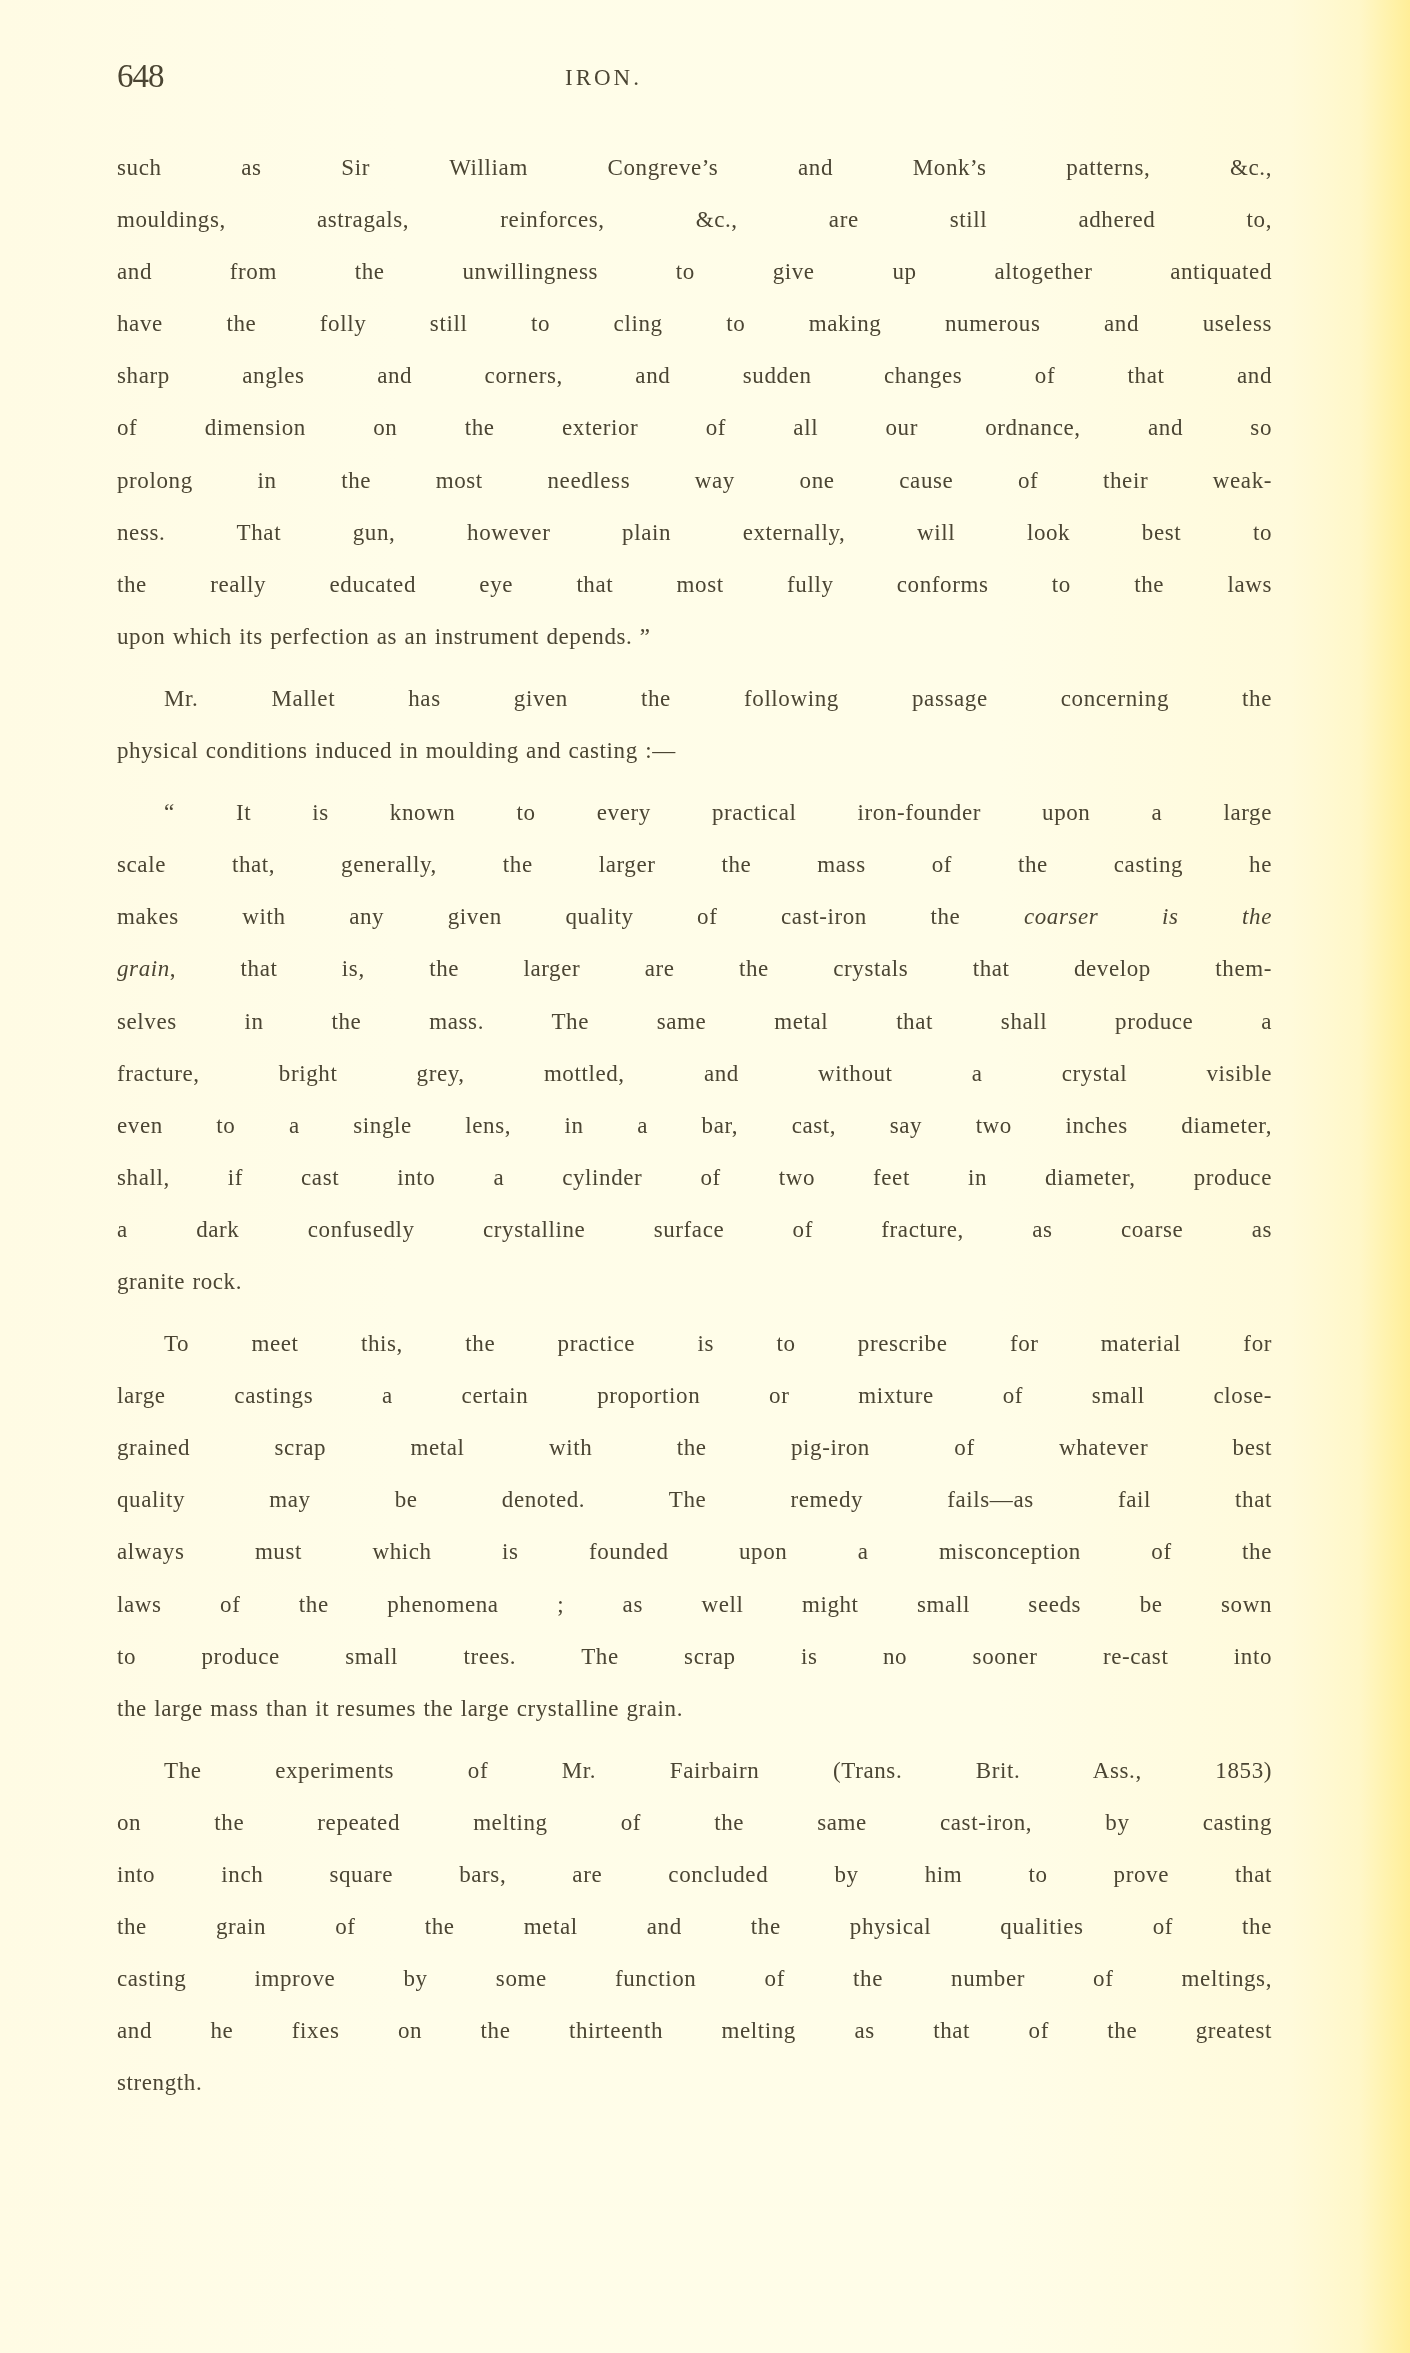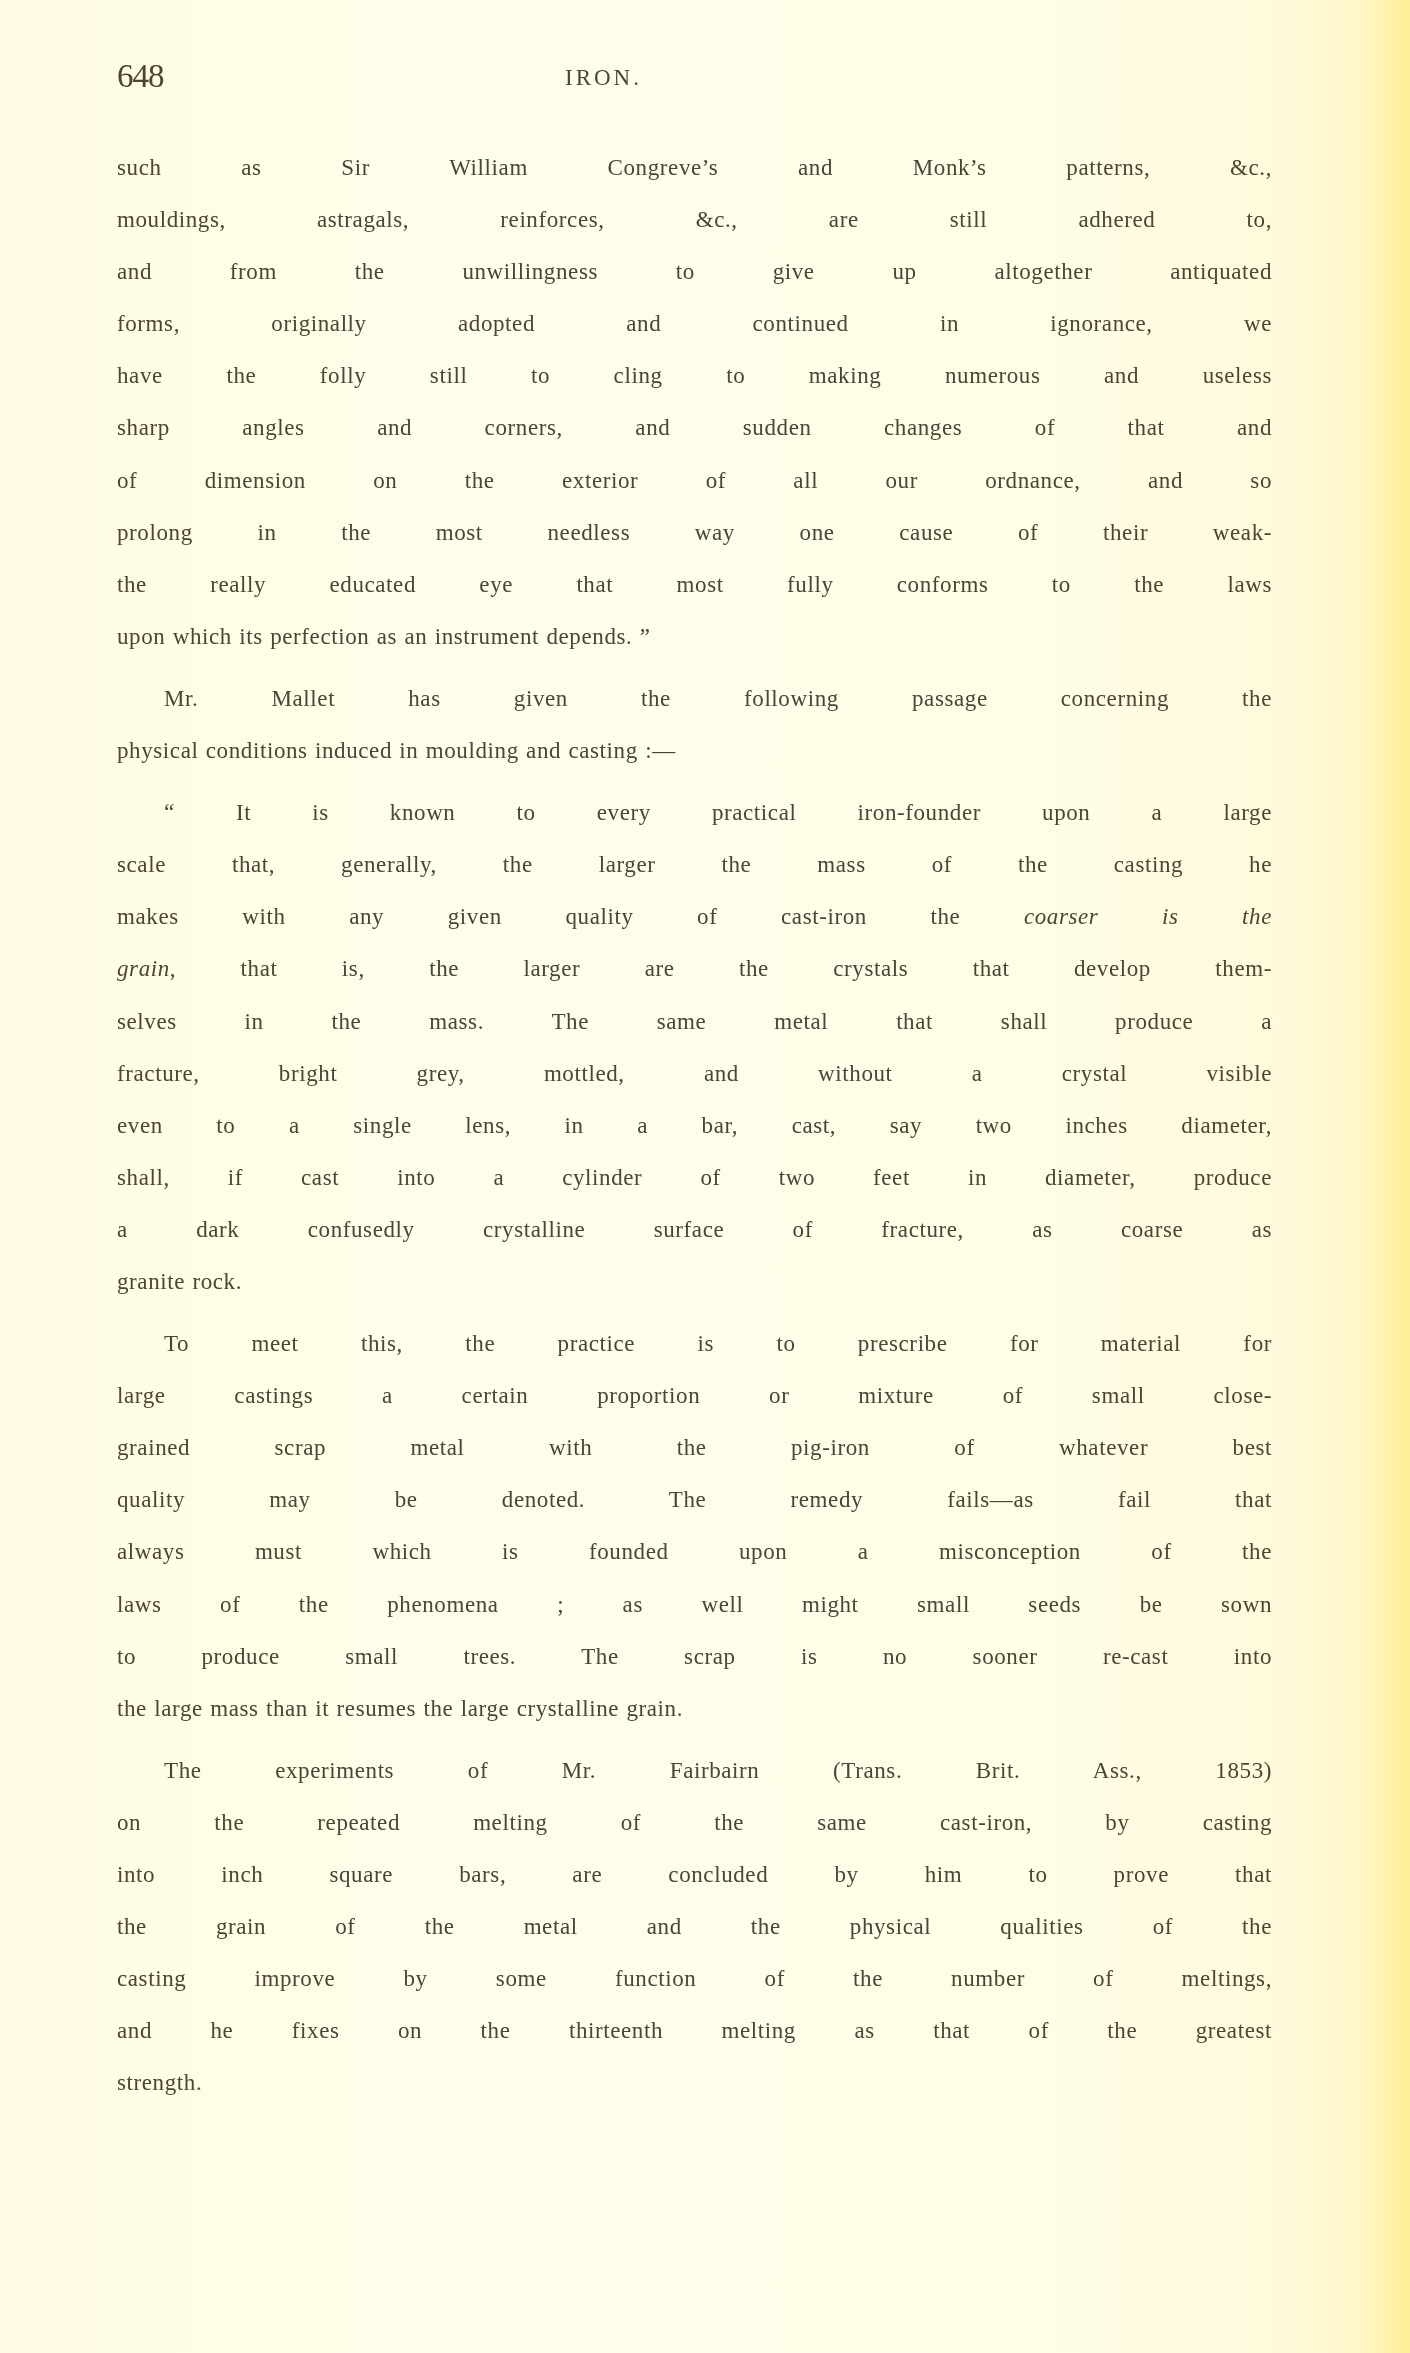--- a/index.html
+++ b/index.html
@@ -90,25 +90,25 @@
   <div class="running-head">
     <span class="page-number">648</span>
     <span class="running-title">IRON.</span>
   </div>
 
   <div class="body-text">
     <div class="para">
         <span class="line">such as Sir William Congreve’s and Monk’s patterns, &amp;c.,</span>
         <span class="line">mouldings, astragals, reinforces, &amp;c., are still adhered to,</span>
         <span class="line">and from the unwillingness to give up altogether antiquated</span>
-        <span class="line">forms, originally adopted and continued in ignorance, we</span>
         <span class="line">have the folly still to cling to making numerous and useless</span>
         <span class="line">sharp angles and corners, and sudden changes of that and</span>
         <span class="line">of dimension on the exterior of all our ordnance, and so</span>
         <span class="line">prolong in the most needless way one cause of their weak-</span>
+        <span class="line">ness. That gun, however plain externally, will look best to</span>
         <span class="line">the really educated eye that most fully conforms to the laws</span>
         <span class="line last">upon which its perfection as an instrument depends. ”</span>
       </div>
     <div class="para">
         <span class="line indent">Mr. Mallet has given the following passage concerning the</span>
         <span class="line last">physical conditions induced in moulding and casting :—</span>
       </div>
     <div class="para">
         <span class="line indent">“ It is known to every practical iron-founder upon a large</span>
         <span class="line">scale that, generally, the larger the mass of the casting he</span>

